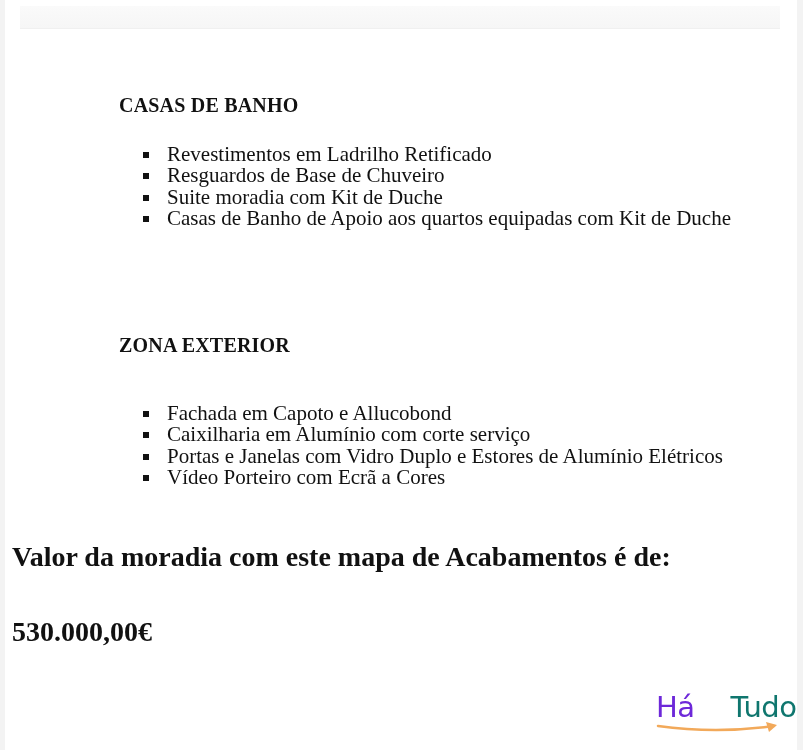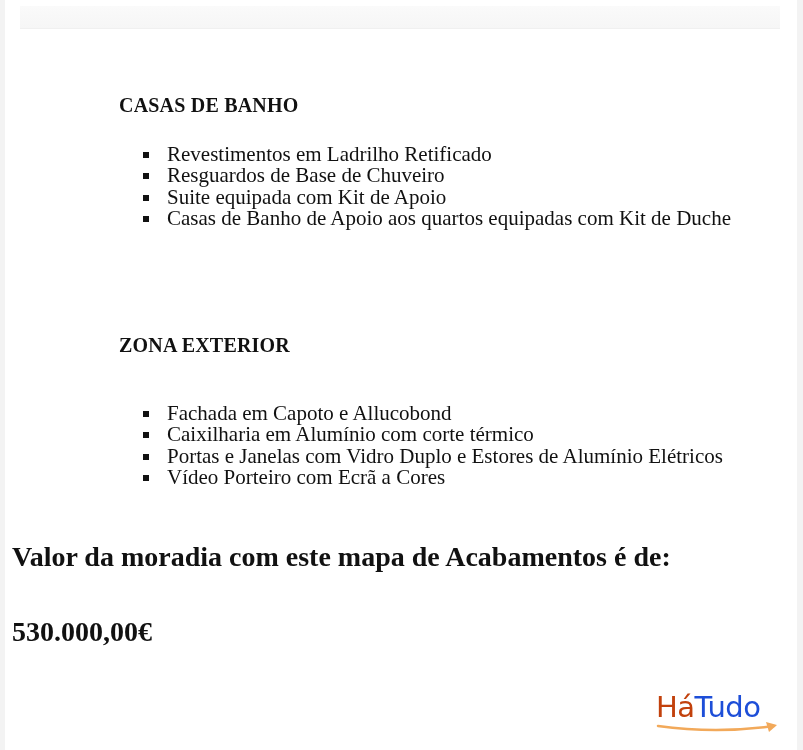--- a/index.html
+++ b/index.html
@@ -32,45 +32,45 @@
   }
   .value-text {
     position: absolute; left: 12px; width: 803px; text-align: left;
     font-weight: bold; font-size: 28px;
   }
   .logo { position: absolute; left: 656px; top: 690px; width: 125px; height: 50px; }
   .logo-text {
     font-family: "DejaVu Sans", "Liberation Sans", sans-serif;
     font-size: 29px; letter-spacing: -0.5px; line-height: 34px;
   }
-  .logo-ha { color: #c2410c; }
-  .logo-tudo { color: #1d4ed8; }
+  .logo-ha { color: #6d28d9; }
+  .logo-tudo { color: #0f766e; margin-left: 36px; }
   .logo-swoosh { position: absolute; left: 0; top: 30px; }
 </style>
 </head>
 <body>
 
 <div class="edge-left"></div>
 <div class="edge-right"></div>
 <div class="top-ghost"></div>
 
 <div class="page">
 
   <h2 class="section-title" style="top:94px;">CASAS DE BANHO</h2>
   <ul class="list" style="top:144px;">
     <li>Revestimentos em Ladrilho Retificado</li>
     <li>Resguardos de Base de Chuveiro</li>
-    <li>Suite equipada com Kit de Apoio</li>
+    <li>Suite moradia com Kit de Duche</li>
     <li>Casas de Banho de Apoio aos quartos equipadas com Kit de Duche</li>
   </ul>
 
   <h2 class="section-title" style="top:334px;">ZONA EXTERIOR</h2>
   <ul class="list" style="top:382px;margin-top:21px;">
     <li>Fachada em Capoto e Allucobond</li>
-    <li>Caixilharia em Alumínio com corte térmico</li>
+    <li>Caixilharia em Alumínio com corte serviço</li>
     <li>Portas e Janelas com Vidro Duplo e Estores de Alumínio Elétricos</li>
     <li>Vídeo Porteiro com Ecrã a Cores</li>
   </ul>
 
   <div class="value-text" style="top:541px;">Valor da moradia com este mapa de Acabamentos é de:</div>
   <div class="value-text" style="top:616px;">530.000,00€</div>
 
   <div class="logo">
     <div class="logo-text"><span class="logo-ha">Há</span><span class="logo-tudo">Tudo</span></div>
     <svg class="logo-swoosh" width="125" height="18" viewBox="0 0 125 18">

